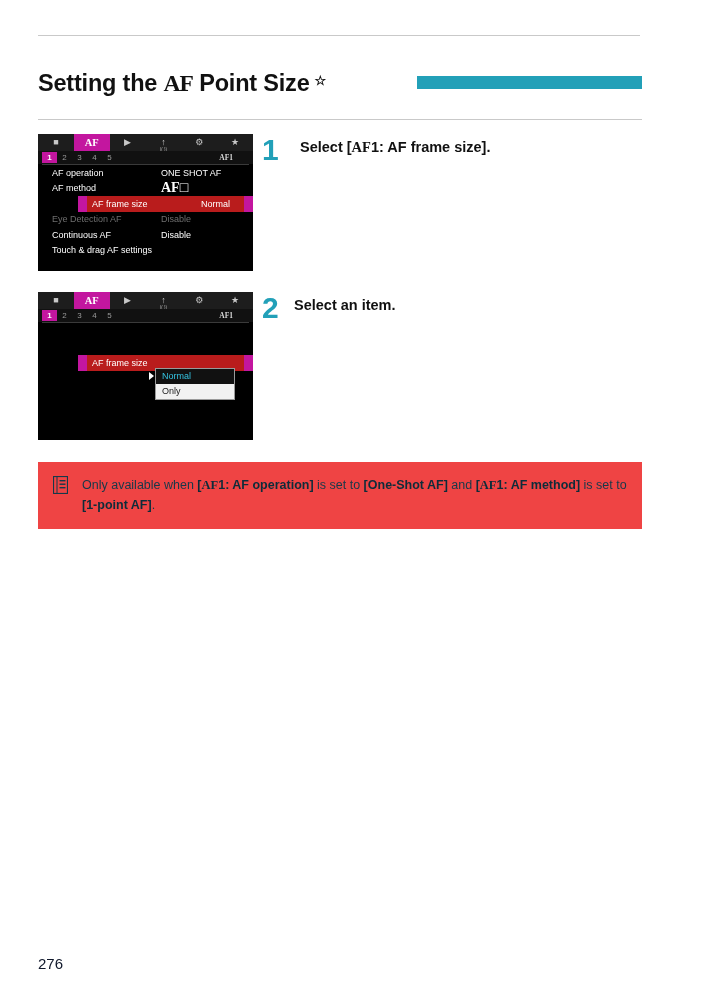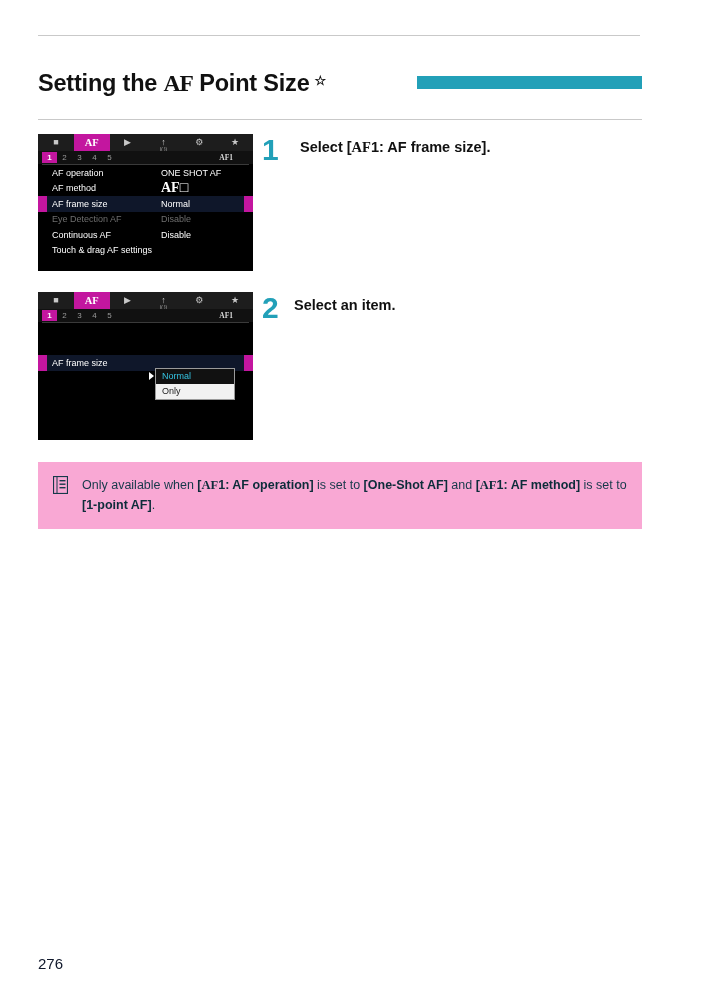--- a/index.html
+++ b/index.html
@@ -193,21 +193,22 @@
   }
   .cam-row .label {
     padding-left: 14px;
   }
   .cam-row .value {
     position: absolute;
     left: 123px;
   }
   .cam-row.dim .label, .cam-row.dim .value { color: #6e6e6e; }
   .cam-row.selected {
-    background: #0f172a;
+    background: #b91c1c;
+    margin-left: 40px;
   }
   .cam-row.selected::before {
     content: "";
     position: absolute;
     left: 0; top: 0; bottom: 0;
     width: 9px;
     background: #c3169f;
   }
   .cam-row.selected::after {
     content: "";
@@ -254,21 +255,21 @@
     border-left: 5px solid #ffffff;
     border-top: 4px solid transparent;
     border-bottom: 4px solid transparent;
   }
 
   
   .note {
     position: absolute;
     left: 38px; top: 462px;
     width: 604px;
-    background: #f9a8d4;
+    background: #ef4444;
     padding: 13px 14px 14px 44px;
     font-size: 12.5px;
     line-height: 20px;
     color: #16394a;
   }
   .note b { font-weight: bold; color: #0d2c3a; }
   .note .afg { font-family: "Liberation Serif", serif; font-weight: bold; }
   .note-icon {
     position: absolute;
     left: 13px; top: 13px;

